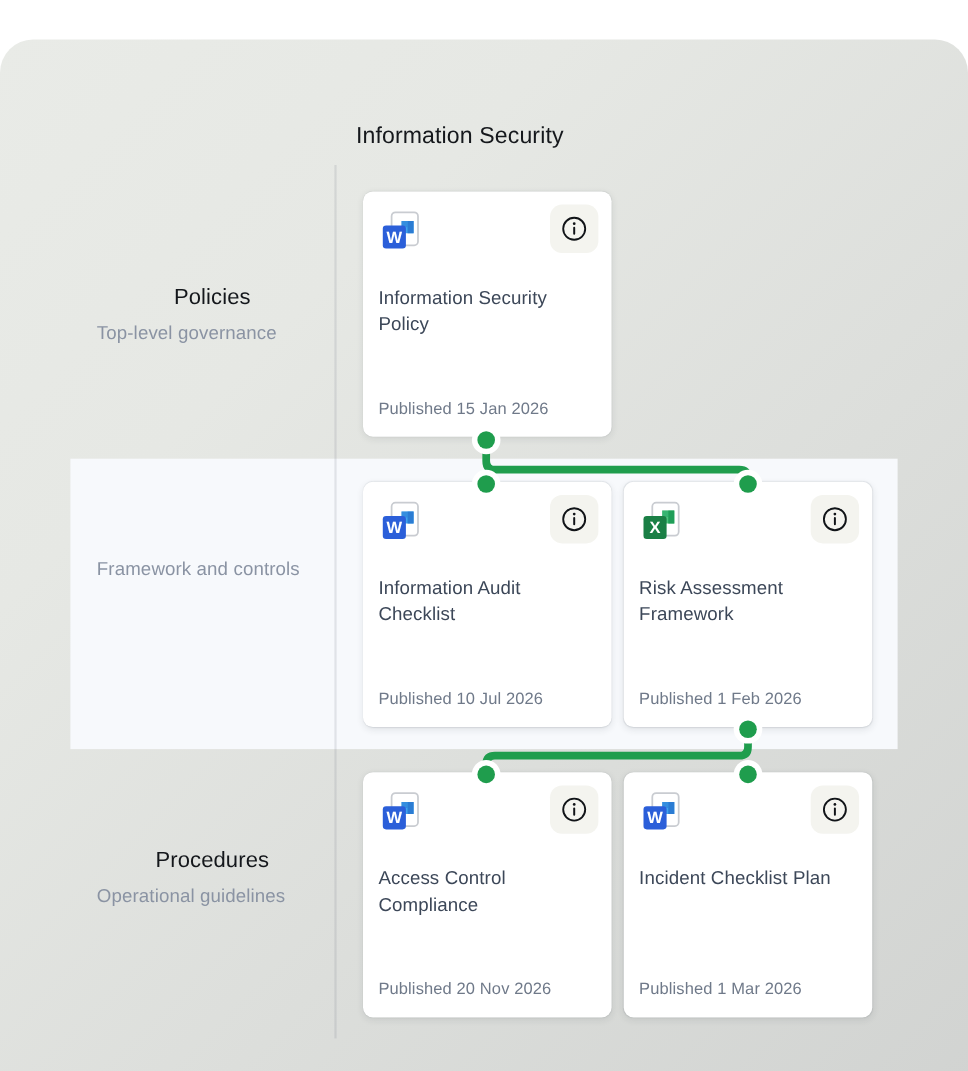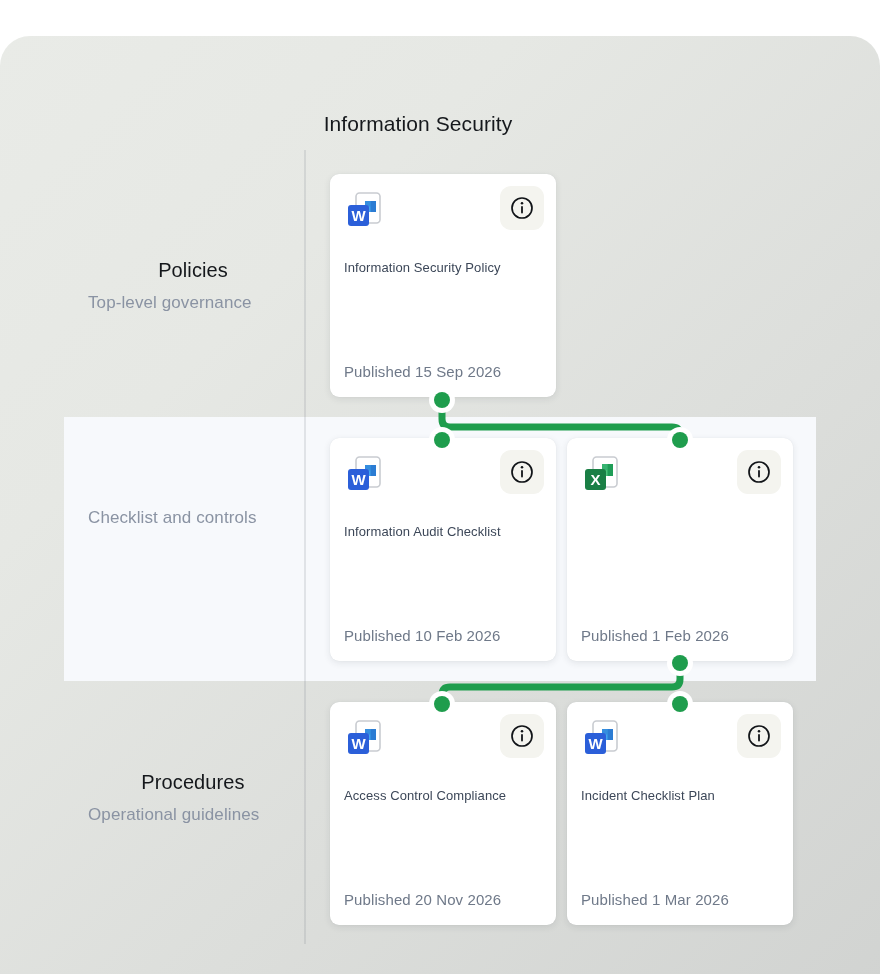--- a/index.html
+++ b/index.html
@@ -128,21 +128,21 @@
     justify-content: center;
   }
   .info-btn svg { display: block; }
 
   
   .card-title {
     position: absolute;
     left: 14px;
     right: 14px;
     top: 85px;
-    font-size: 13px;
+    font-size: 17px;
     line-height: 1.42;
     color: #3c4758;
     letter-spacing: .1px;
   }
   .card-published {
     position: absolute;
     left: 14px;
     right: 12px;
     bottom: 17px;
     font-size: 15px;
@@ -170,21 +170,21 @@
   <div class="grid-divider"></div>
 
   <div class="diagram-title">Information Security</div>
 
   <div class="row-label row-label-policies">
     <div class="rl-title">Policies</div>
     <div class="rl-sub">Top-level governance</div>
   </div>
 
   <div class="row-label row-label-standards">
-    <div class="rl-sub">Checklist and controls</div>
+    <div class="rl-sub">Framework and controls</div>
   </div>
 
   <div class="row-label row-label-procedures">
     <div class="rl-title">Procedures</div>
     <div class="rl-sub">Operational guidelines</div>
   </div>
 
   <div class="doc-card card-pos-policy">
     <div class="card-top">
       <span class="file-icon">
@@ -199,21 +199,21 @@
       </span>
       <button class="info-btn">
         <svg width="26" height="26" viewBox="0 0 26 26">
           <circle cx="13" cy="13" r="10" fill="none" stroke="#111418" stroke-width="1.7"></circle>
           <circle cx="13" cy="8.3" r="1.25" fill="#111418"></circle>
           <rect x="12.1" y="11.1" width="1.8" height="7.4" rx=".9" fill="#111418"></rect>
         </svg>
       </button>
     </div>
     <div class="card-title">Information Security Policy</div>
-    <div class="card-published">Published 15 Sep 2026</div>
+    <div class="card-published">Published 15 Jan 2026</div>
   </div>
 
   <div class="doc-card card-pos-standard-1">
     <div class="card-top">
       <span class="file-icon">
         <svg viewBox="0 0 46 46">
           <rect x="12" y="4" width="24" height="30" rx="3.5" fill="#ffffff" stroke="#c9ccd1" stroke-width="1.6"></rect>
           <path d="M21 12h11v11H21z" fill="#41a5ee"></path>
           <path d="M26.5 12H32v11h-5.5z" fill="#2b7cd3"></path>
           <path d="M21 12h5.5v5.5H21z" fill="#2b7cd3" opacity=".55"></path>
@@ -223,21 +223,21 @@
       </span>
       <button class="info-btn">
         <svg width="26" height="26" viewBox="0 0 26 26">
           <circle cx="13" cy="13" r="10" fill="none" stroke="#111418" stroke-width="1.7"></circle>
           <circle cx="13" cy="8.3" r="1.25" fill="#111418"></circle>
           <rect x="12.1" y="11.1" width="1.8" height="7.4" rx=".9" fill="#111418"></rect>
         </svg>
       </button>
     </div>
     <div class="card-title">Information Audit Checklist</div>
-    <div class="card-published">Published 10 Feb 2026</div>
+    <div class="card-published">Published 10 Jul 2026</div>
   </div>
 
   <div class="doc-card card-pos-standard-2">
     <div class="card-top">
       <span class="file-icon">
         <svg viewBox="0 0 46 46">
           <rect x="12" y="4" width="24" height="30" rx="3.5" fill="#ffffff" stroke="#c9ccd1" stroke-width="1.6"></rect>
           <path d="M21 11h11v12H21z" fill="#4cc47c"></path>
           <path d="M26.5 11H32v12h-5.5z" fill="#1f9d57"></path>
           <path d="M21 11h5.5v6H21z" fill="#21a366" opacity=".5"></path>
@@ -246,20 +246,21 @@
         </svg>
       </span>
       <button class="info-btn">
         <svg width="26" height="26" viewBox="0 0 26 26">
           <circle cx="13" cy="13" r="10" fill="none" stroke="#111418" stroke-width="1.7"></circle>
           <circle cx="13" cy="8.3" r="1.25" fill="#111418"></circle>
           <rect x="12.1" y="11.1" width="1.8" height="7.4" rx=".9" fill="#111418"></rect>
         </svg>
       </button>
     </div>
+    <div class="card-title">Risk Assessment Framework</div>
     <div class="card-published">Published 1 Feb 2026</div>
   </div>
 
   <div class="doc-card card-pos-proc-1">
     <div class="card-top">
       <span class="file-icon">
         <svg viewBox="0 0 46 46">
           <rect x="12" y="4" width="24" height="30" rx="3.5" fill="#ffffff" stroke="#c9ccd1" stroke-width="1.6"></rect>
           <path d="M21 12h11v11H21z" fill="#41a5ee"></path>
           <path d="M26.5 12H32v11h-5.5z" fill="#2b7cd3"></path>

